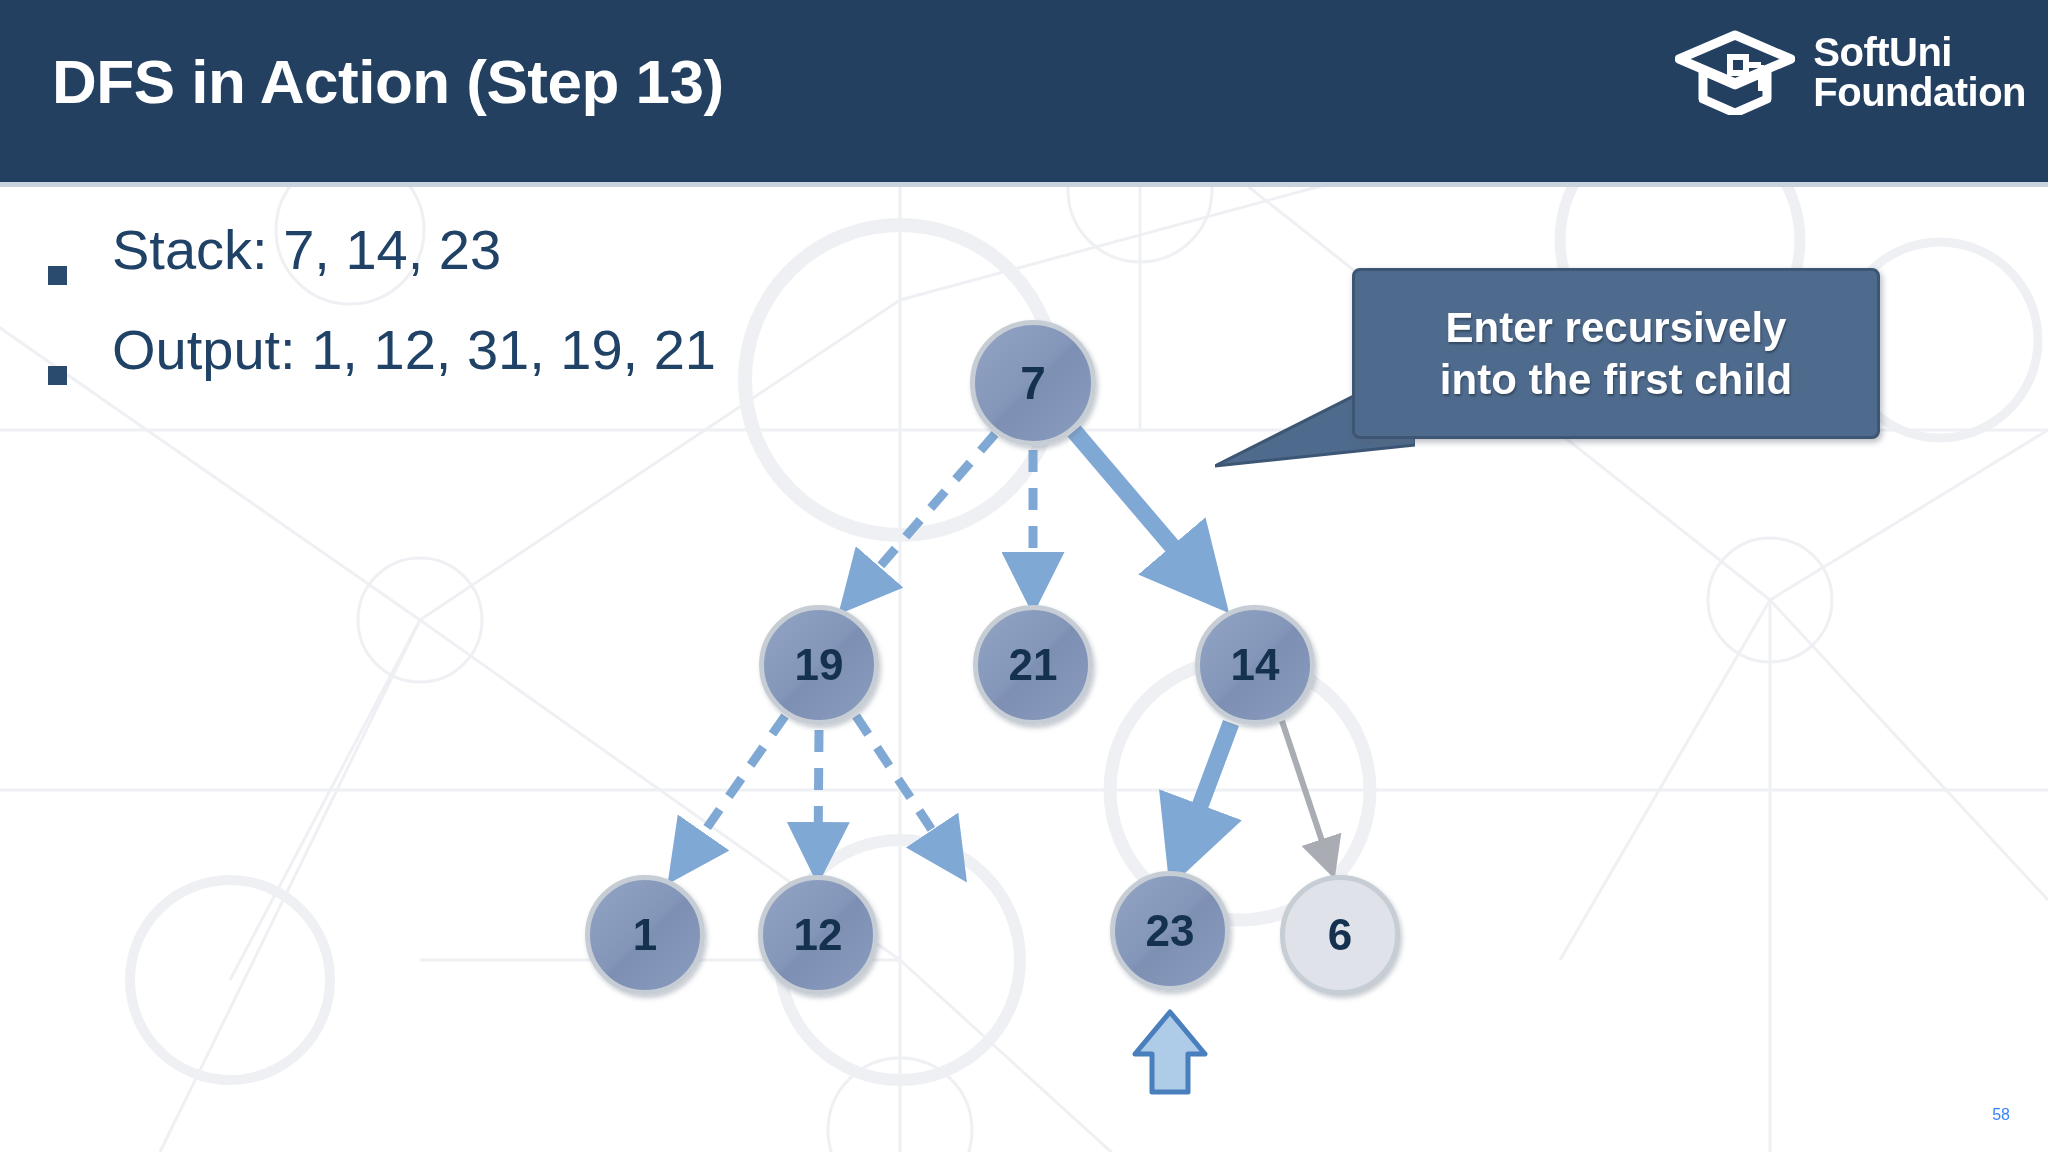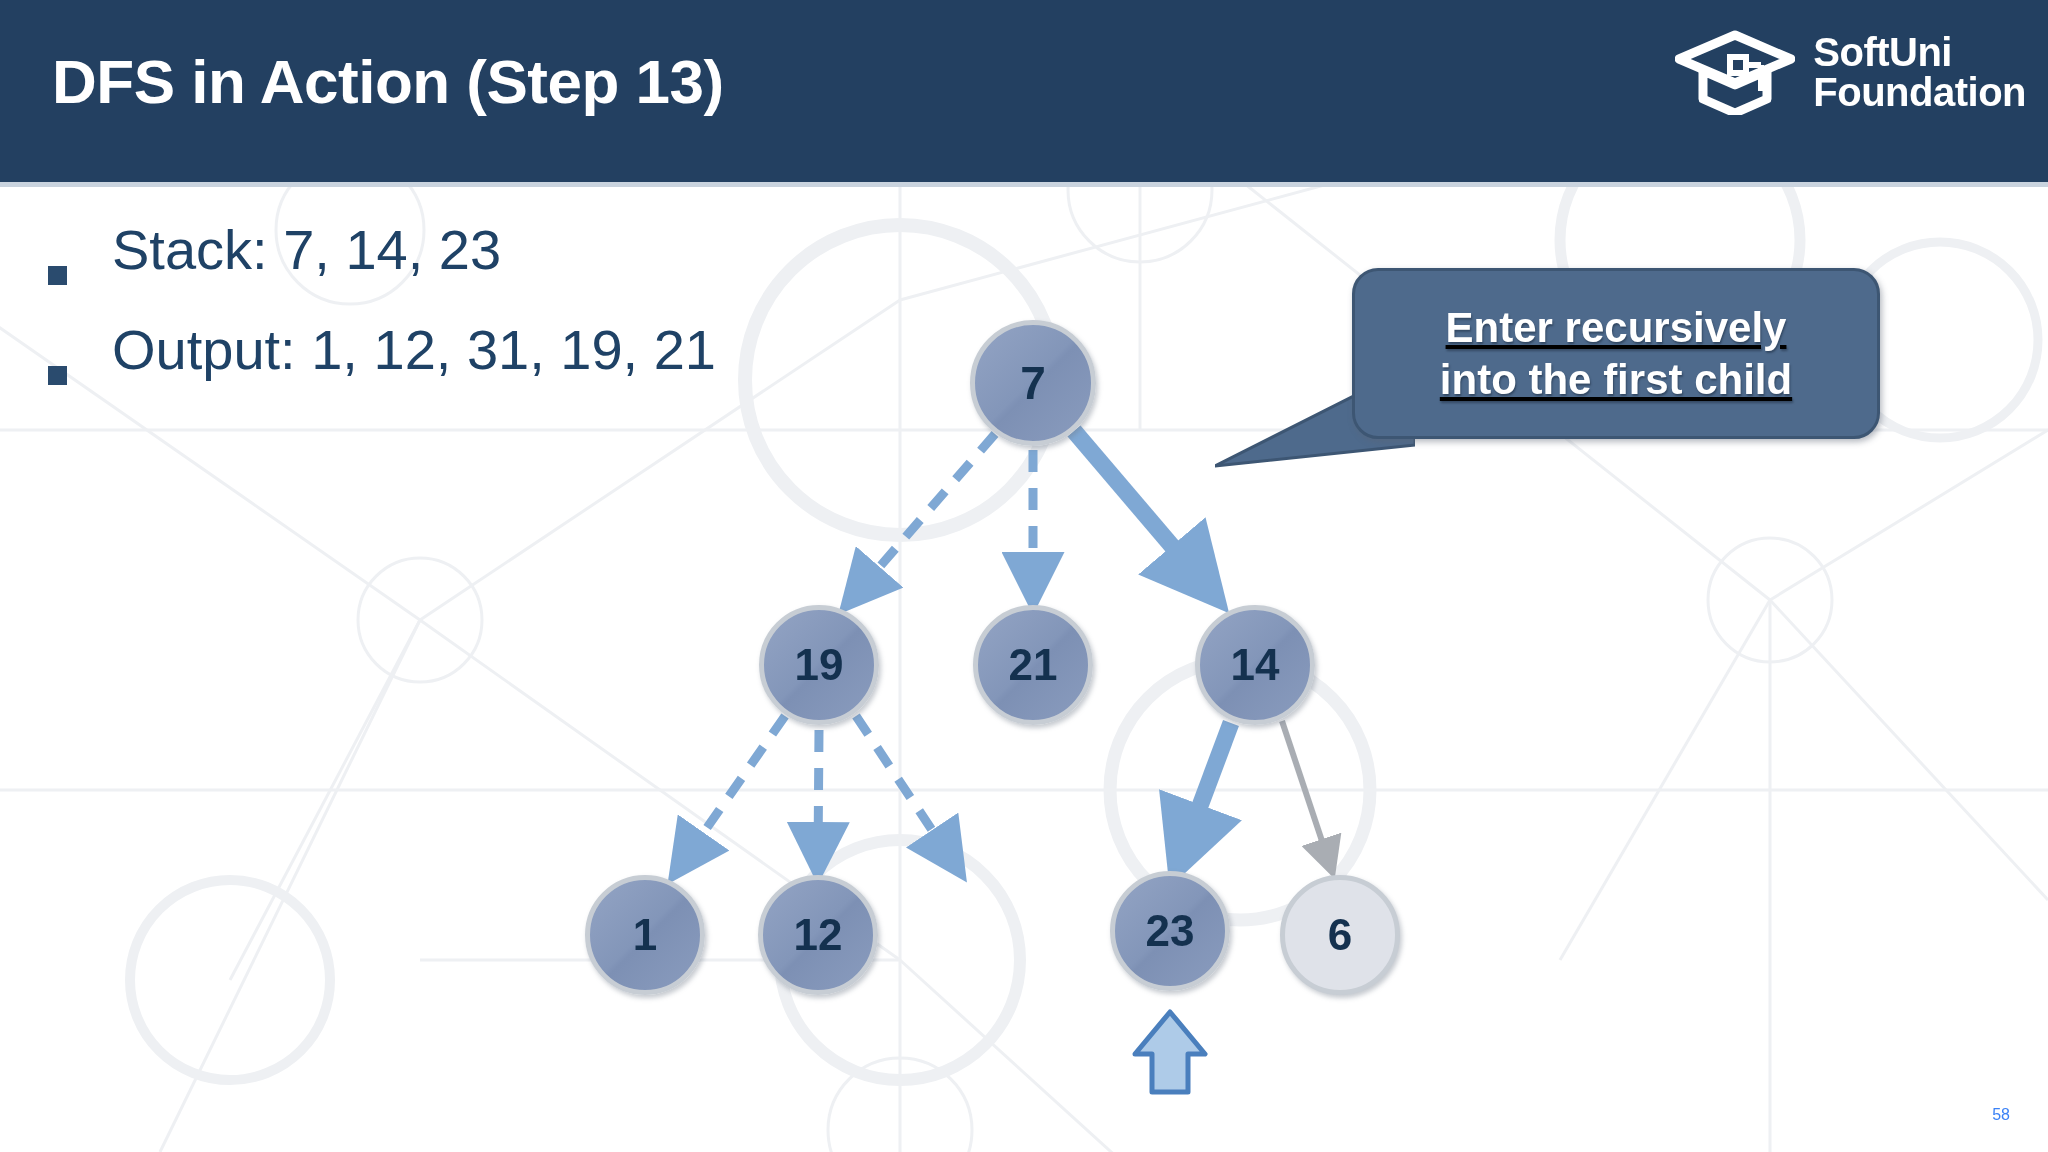--- a/index.html
+++ b/index.html
@@ -137,28 +137,27 @@
 
   
   #callout {
     position: absolute;
     left: 1352px;
     top: 268px;
     width: 522px;
     height: 165px;
     background: #4e6a8c;
     border: 3px solid #3d5673;
-    border-radius: 26px;
+    border-radius: 8px;
     z-index: 9;
     display: flex;
     flex-direction: column;
     align-items: center;
     justify-content: center;
     box-shadow: 2px 3px 6px rgba(90,100,115,0.45);
-    text-decoration: underline;
   }
   #callout .line {
     color: #ffffff;
     font-size: 42px;
     font-weight: bold;
     line-height: 1.22;
     text-shadow: 1px 2px 2px rgba(30,45,65,0.55);
     white-space: nowrap;
   }
   #callout-tail {

